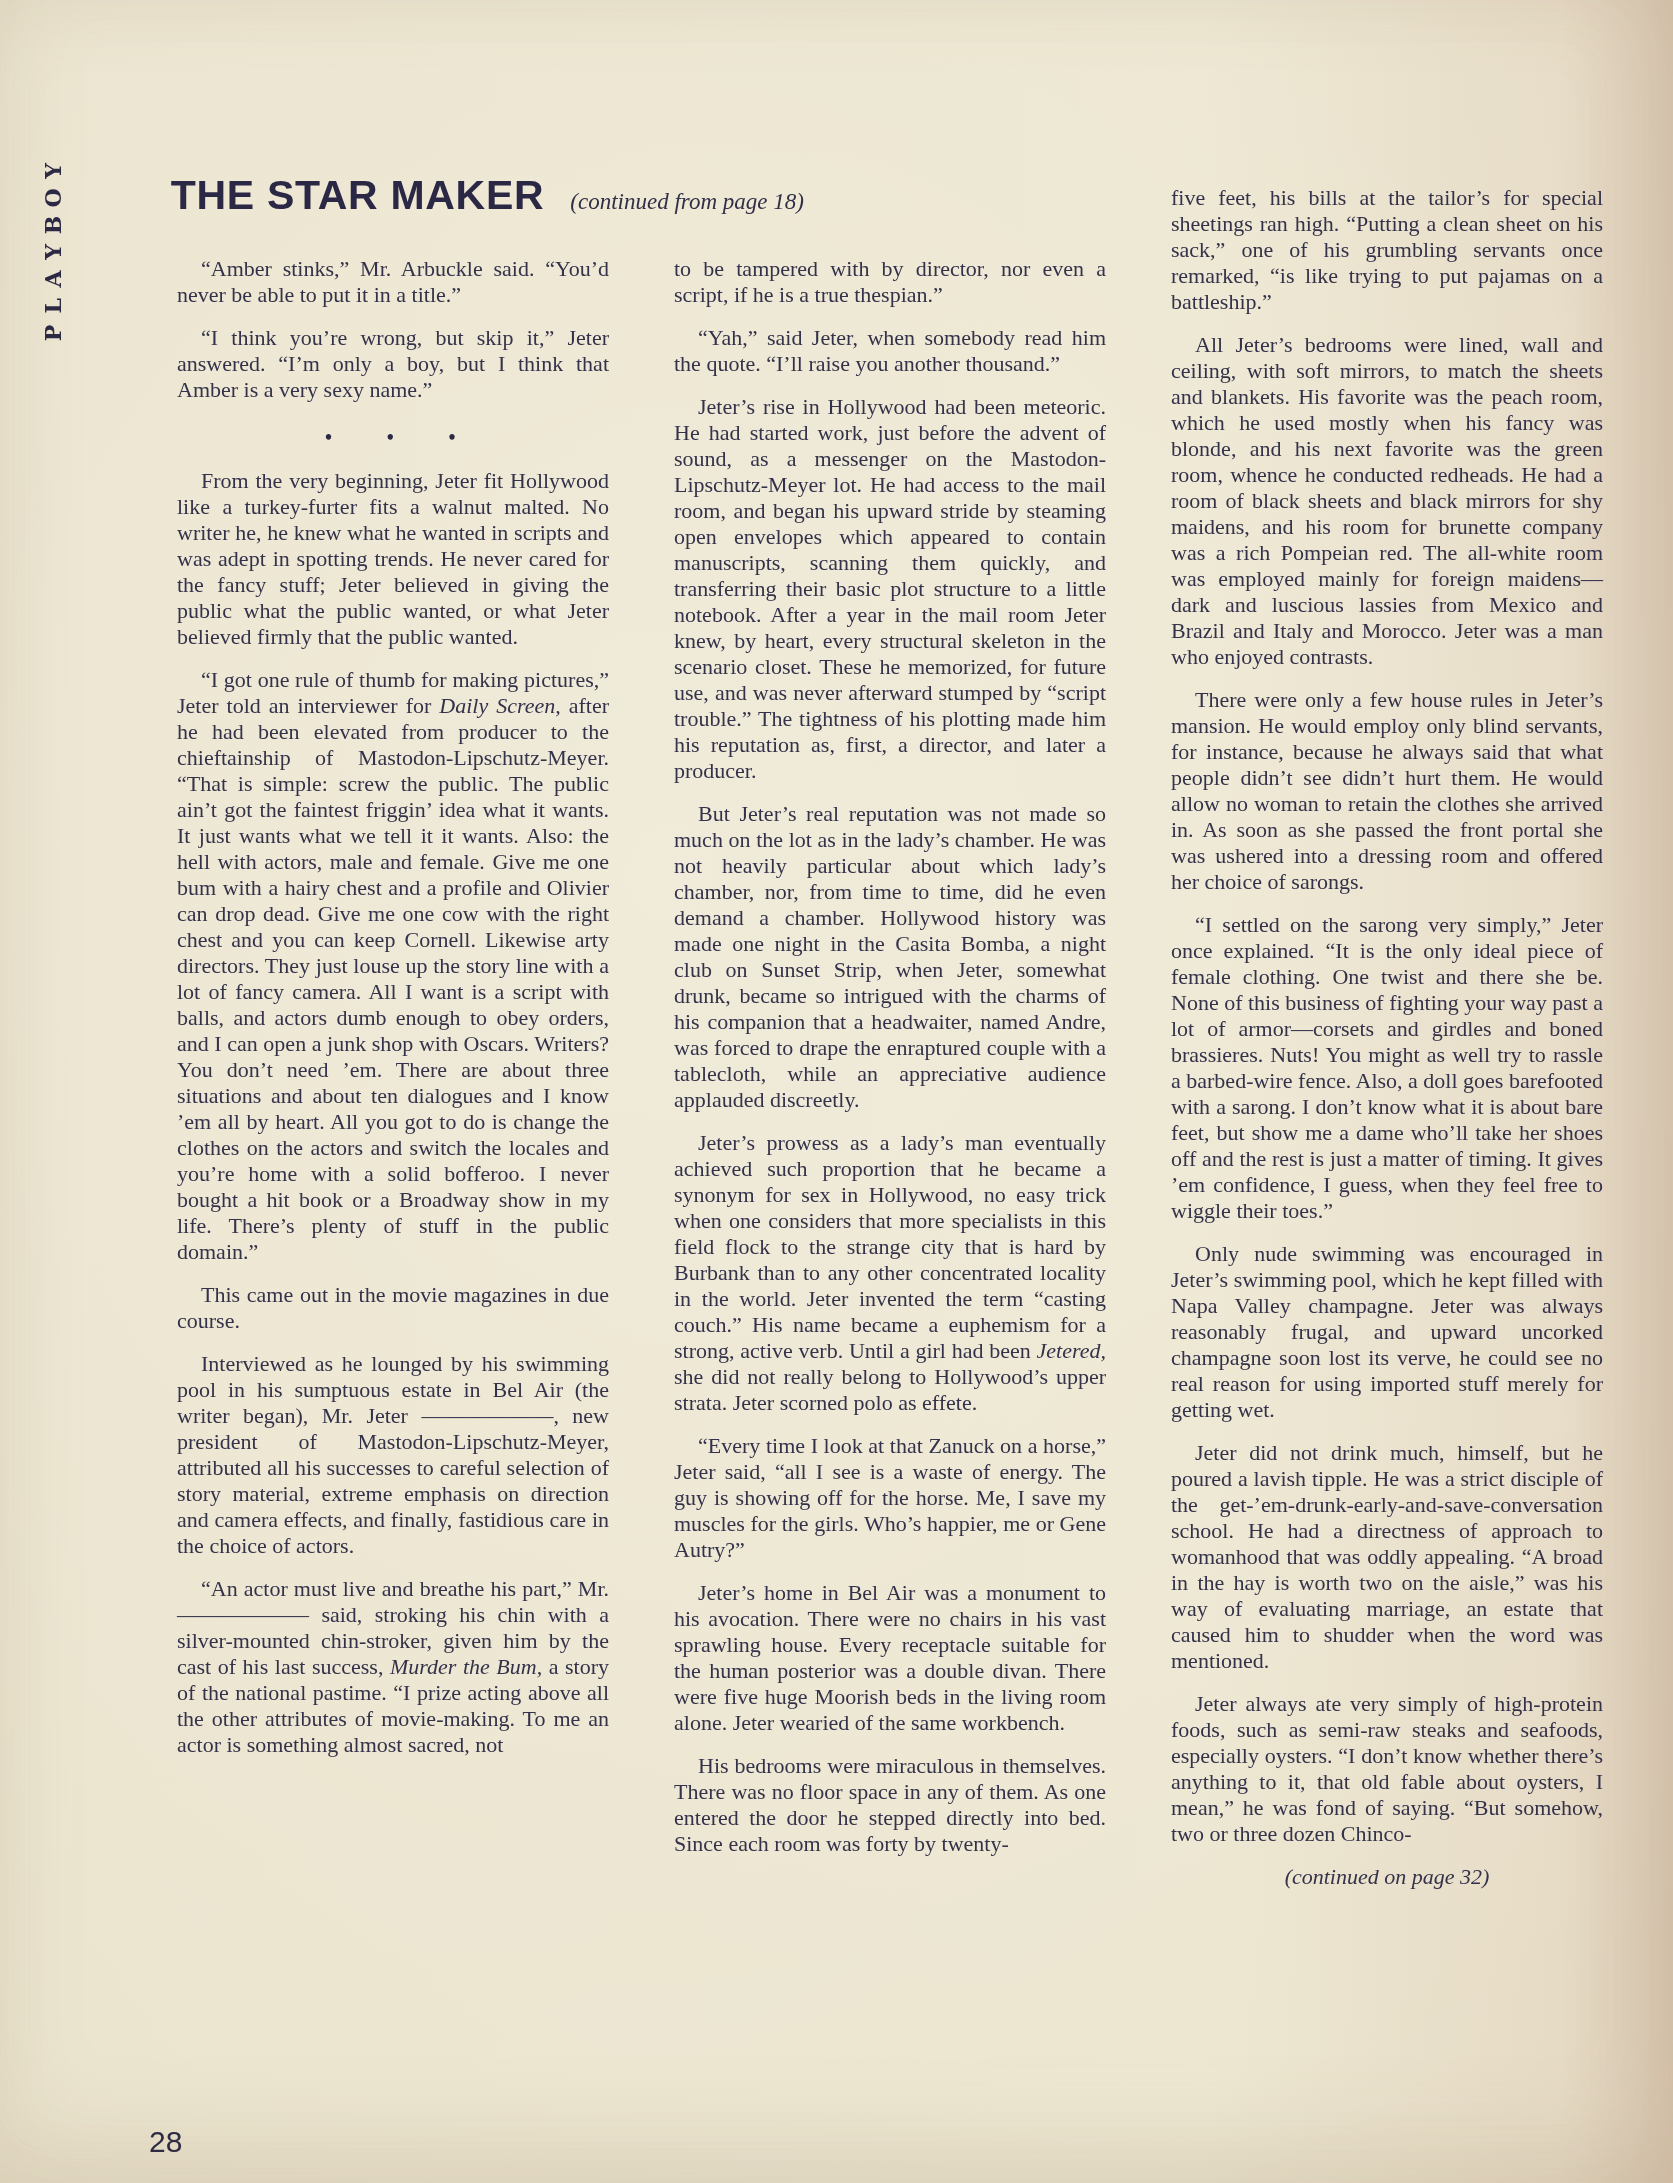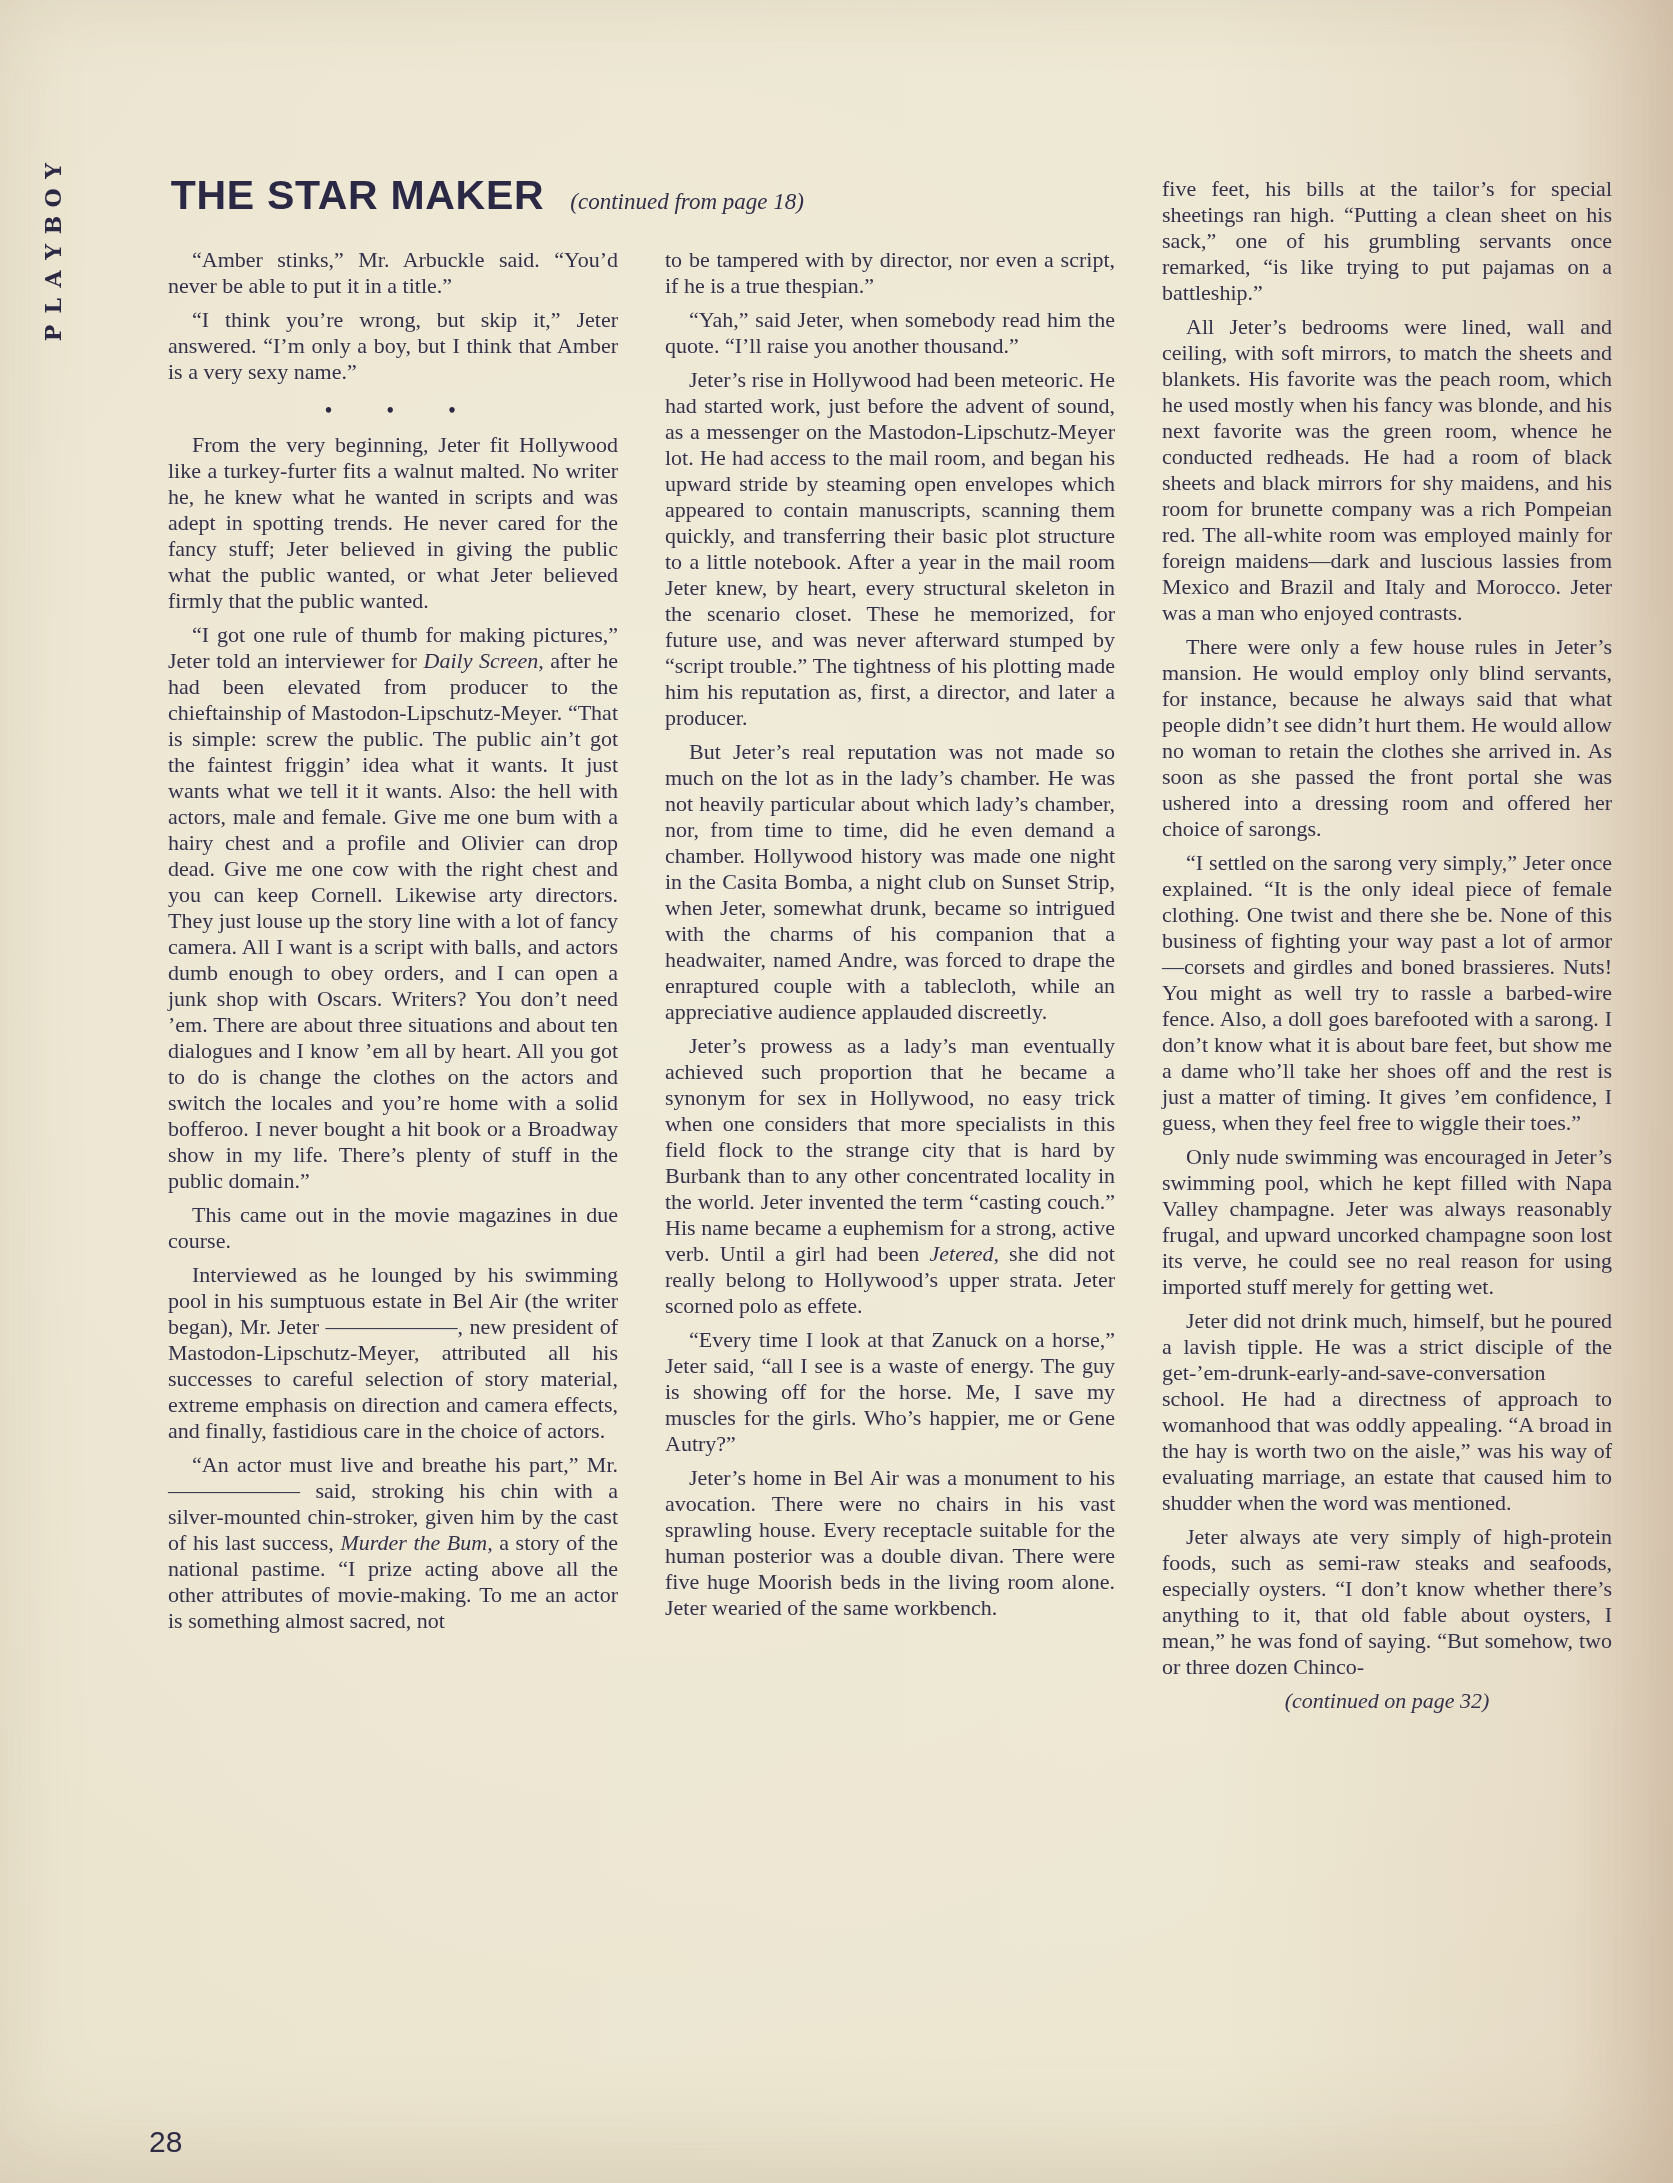--- a/index.html
+++ b/index.html
@@ -44,21 +44,21 @@
     color:#2b2845;
   }
   .note {
     margin-left:26px;
     font-size:23px; font-style:italic; color:#312f48;
   }
   .col { grid-row:2; font-size:22px; line-height:26px; }
   .c1 { grid-column:1; }
   .c2 { grid-column:2; }
   .c3 { grid-column:3; grid-row:1 / 3; }
-  .para { margin:8px; text-align:justify;font-family:Liberation Serif, serif; }
+  .para { margin:17px; text-align:justify;font-family:Liberation Serif, serif; }
   .para.indent { text-indent:24px; }
   .para.right { text-align:center; }
   .it { font-style:italic; }
   .separator {
     text-align:center;
     font-size:20px; font-weight:bold;
     letter-spacing:5.4px; word-spacing:39px;
     padding:4px 0 1.4px 0;
     color:#2b2944;
   }
@@ -99,20 +99,21 @@
         <p class="para indent"><span>“An actor must live and breathe his part,” Mr. —————— said, stroking his chin with a silver-mounted chin-stroker, given him by the cast of his last success, </span><span class="it">Murder the Bum,</span><span> a story of the national pastime. “I prize acting above all the other attributes of movie-making. To me an actor is something almost sacred, not</span></p>
       </div>
     <div class="col c2">
         <p class="para"><span>to be tampered with by director, nor even a script, if he is a true thespian.”</span></p>
         <p class="para indent"><span>“Yah,” said Jeter, when somebody read him the quote. “I’ll raise you another thousand.”</span></p>
         <p class="para indent"><span>Jeter’s rise in Hollywood had been meteoric. He had started work, just before the advent of sound, as a messenger on the Mastodon-Lipschutz-Meyer lot. He had access to the mail room, and began his upward stride by steaming open envelopes which appeared to contain manuscripts, scanning them quickly, and transferring their basic plot structure to a little notebook. After a year in the mail room Jeter knew, by heart, every structural skeleton in the scenario closet. These he memorized, for future use, and was never afterward stumped by “script trouble.” The tightness of his plotting made him his reputation as, first, a director, and later a producer.</span></p>
         <p class="para indent"><span>But Jeter’s real reputation was not made so much on the lot as in the lady’s chamber. He was not heavily particular about which lady’s chamber, nor, from time to time, did he even demand a chamber. Hollywood history was made one night in the Casita Bomba, a night club on Sunset Strip, when Jeter, somewhat drunk, became so intrigued with the charms of his companion that a headwaiter, named Andre, was forced to drape the enraptured couple with a tablecloth, while an appreciative audience applauded discreetly.</span></p>
         <p class="para indent"><span>Jeter’s prowess as a lady’s man eventually achieved such proportion that he became a synonym for sex in Hollywood, no easy trick when one considers that more specialists in this field flock to the strange city that is hard by Burbank than to any other concentrated locality in the world. Jeter invented the term “casting couch.” His name became a euphemism for a strong, active verb. Until a girl had been </span><span class="it">Jetered,</span><span> she did not really belong to Hollywood’s upper strata. Jeter scorned polo as effete.</span></p>
         <p class="para indent"><span>“Every time I look at that Zanuck on a horse,” Jeter said, “all I see is a waste of energy. The guy is showing off for the horse. Me, I save my muscles for the girls. Who’s happier, me or Gene Autry?”</span></p>
         <p class="para indent"><span>Jeter’s home in Bel Air was a monument to his avocation. There were no chairs in his vast sprawling house. Every receptacle suitable for the human posterior was a double divan. There were five huge Moorish beds in the living room alone. Jeter wearied of the same workbench.</span></p>
+        <p class="para indent"><span>His bedrooms were miraculous in themselves. There was no floor space in any of them. As one entered the door he stepped directly into bed. Since each room was forty by twenty-</span></p>
       </div>
     <div class="col c3">
         <p class="para"><span>five feet, his bills at the tailor’s for special sheetings ran high. “Putting a clean sheet on his sack,” one of his grumbling servants once remarked, “is like trying to put pajamas on a battleship.”</span></p>
         <p class="para indent"><span>All Jeter’s bedrooms were lined, wall and ceiling, with soft mirrors, to match the sheets and blankets. His favorite was the peach room, which he used mostly when his fancy was blonde, and his next favorite was the green room, whence he conducted redheads. He had a room of black sheets and black mirrors for shy maidens, and his room for brunette company was a rich Pompeian red. The all-white room was employed mainly for foreign maidens—dark and luscious lassies from Mexico and Brazil and Italy and Morocco. Jeter was a man who enjoyed contrasts.</span></p>
         <p class="para indent"><span>There were only a few house rules in Jeter’s mansion. He would employ only blind servants, for instance, because he always said that what people didn’t see didn’t hurt them. He would allow no woman to retain the clothes she arrived in. As soon as she passed the front portal she was ushered into a dressing room and offered her choice of sarongs.</span></p>
         <p class="para indent"><span>“I settled on the sarong very simply,” Jeter once explained. “It is the only ideal piece of female clothing. One twist and there she be. None of this business of fighting your way past a lot of armor—corsets and girdles and boned brassieres. Nuts! You might as well try to rassle a barbed-wire fence. Also, a doll goes barefooted with a sarong. I don’t know what it is about bare feet, but show me a dame who’ll take her shoes off and the rest is just a matter of timing. It gives ’em confidence, I guess, when they feel free to wiggle their toes.”</span></p>
         <p class="para indent"><span>Only nude swimming was encouraged in Jeter’s swimming pool, which he kept filled with Napa Valley champagne. Jeter was always reasonably frugal, and upward uncorked champagne soon lost its verve, he could see no real reason for using imported stuff merely for getting wet.</span></p>
         <p class="para indent"><span>Jeter did not drink much, himself, but he poured a lavish tipple. He was a strict disciple of the get-’em-drunk-early-and-save-conversation school. He had a directness of approach to womanhood that was oddly appealing. “A broad in the hay is worth two on the aisle,” was his way of evaluating marriage, an estate that caused him to shudder when the word was mentioned.</span></p>
         <p class="para indent"><span>Jeter always ate very simply of high-protein foods, such as semi-raw steaks and seafoods, especially oysters. “I don’t know whether there’s anything to it, that old fable about oysters, I mean,” he was fond of saying. “But somehow, two or three dozen Chinco-</span></p>
         <p class="para right"><span class="it">(continued on page 32)</span></p>

